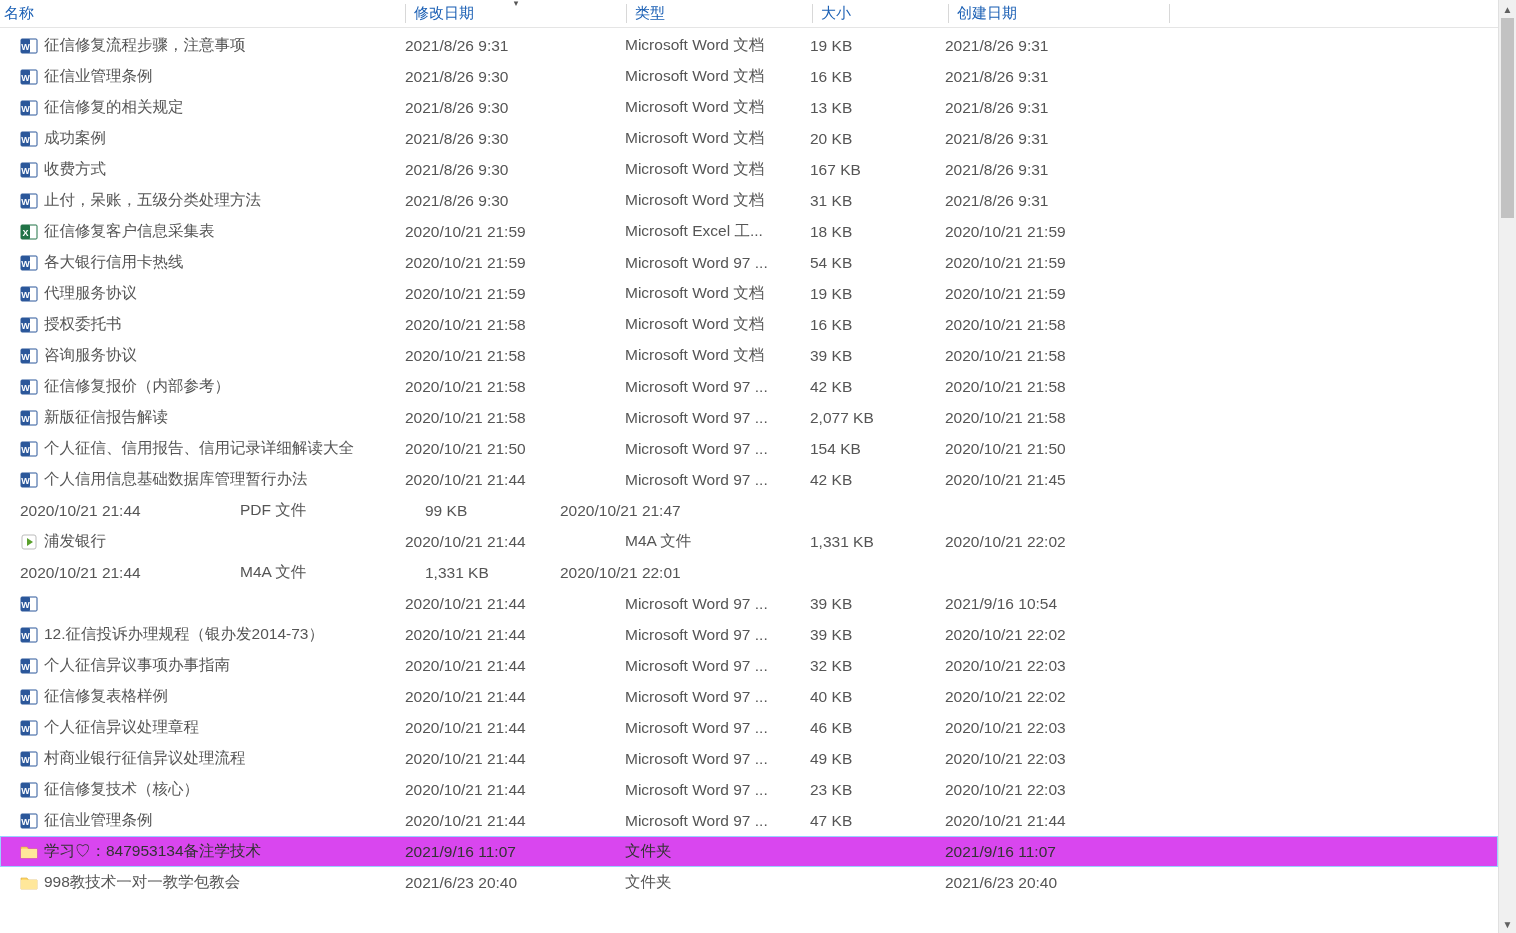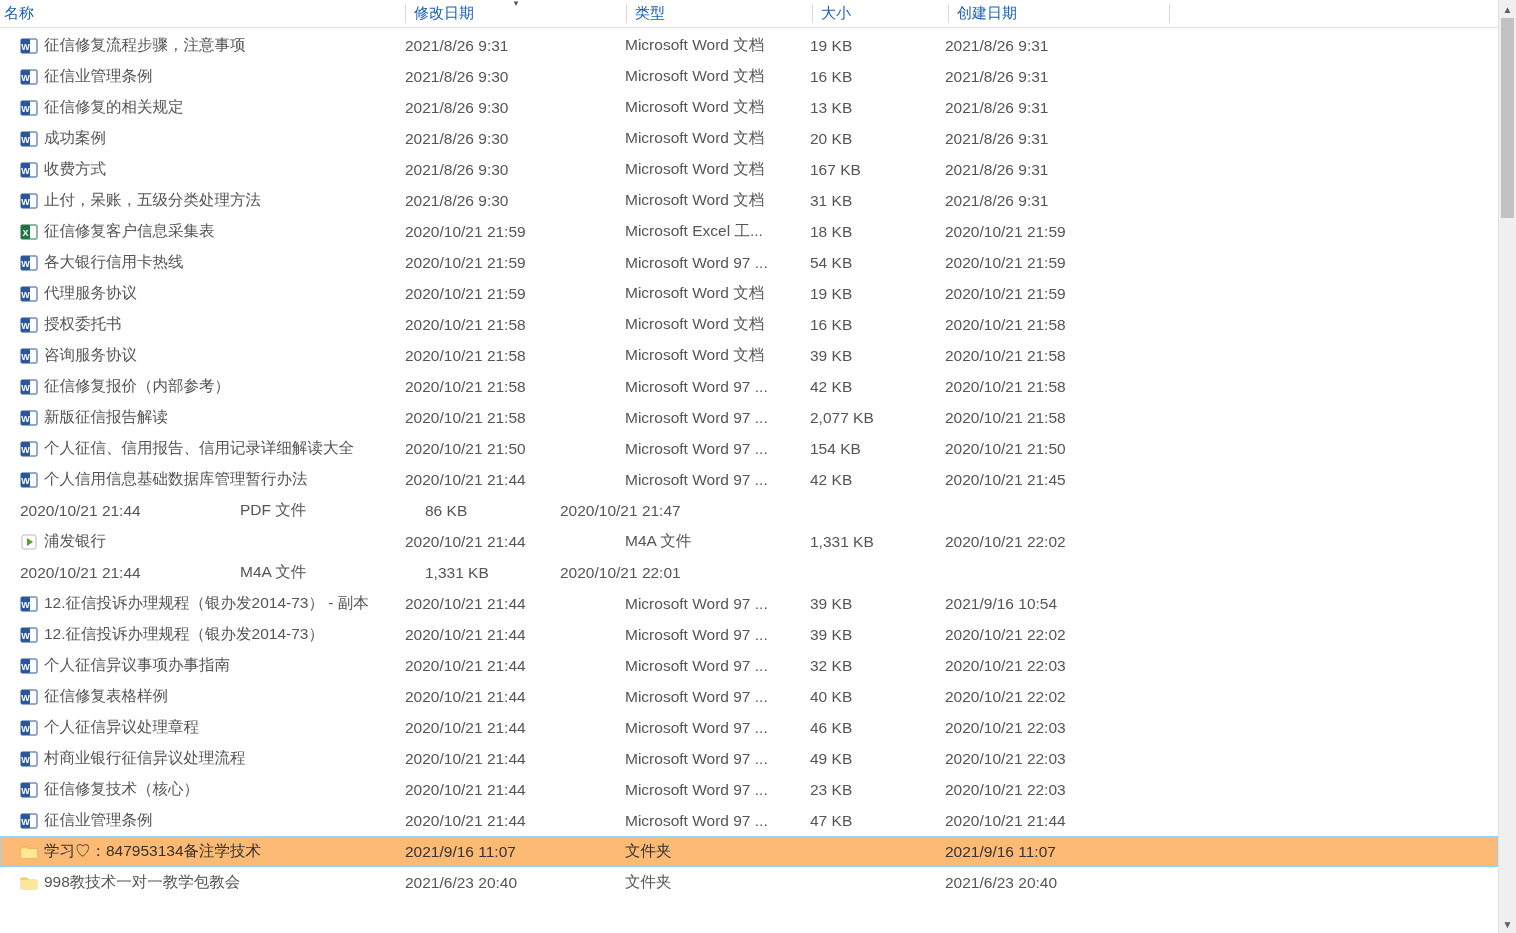--- a/index.html
+++ b/index.html
@@ -14,21 +14,21 @@
 .col-h{display:flex;align-items:center;padding:0 8px;color:#1a5fb4;font-size:15px;position:relative;cursor:pointer}
 .col-h-sep{width:1px;background:#d8d8d8;margin:4px 0}
 .col-name{width:405px;padding-left:4px}
 .col-mod{width:220px}
 .col-type{width:185px}
 .col-size{width:135px;justify-content:flex-start}
 .col-created{width:220px}
 .sort-arrow{position:absolute;left:50%;top:-2px;transform:translateX(-50%);font-size:9px;color:#555}
 .rows{padding-top:2px}
 .row{display:flex;height:31px;align-items:center;padding-left:20px;font-size:15.5px;color:#555}
-.row.selected{background:#fdba74;border:1px solid #99d1ff;padding-left:19px;height:31px}
+.row.selected{background:#d946ef;border:1px solid #99d1ff;padding-left:19px;height:31px}
 .row.selected .cell{color:#333}
 .cell{white-space:nowrap;overflow:hidden;text-overflow:ellipsis;padding-right:8px}
 .c-name{width:385px;display:flex;align-items:center;gap:6px}
 .c-mod{width:220px}
 .c-type{width:185px}
 .c-size{width:135px;text-align:left;padding-right:22px}
 .c-created{width:220px}
 .icon{width:18px;height:18px;flex-shrink:0;display:inline-flex;align-items:center;justify-content:center}
 .icon svg{width:18px;height:18px}
 </style>
@@ -289,21 +289,21 @@
             <span>个人信用信息基础数据库管理暂行办法</span>
           </div>
           <div class="cell c-mod">2020/10/21 21:44</div>
           <div class="cell c-type">Microsoft Word 97 ...</div>
           <div class="cell c-size">42 KB</div>
           <div class="cell c-created">2020/10/21 21:45</div>
         </div>
         <div class="row">
           <div class="cell c-mod">2020/10/21 21:44</div>
           <div class="cell c-type">PDF 文件</div>
-          <div class="cell c-size">86 KB</div>
+          <div class="cell c-size">99 KB</div>
           <div class="cell c-created">2020/10/21 21:47</div>
         </div>
         <div class="row">
           <div class="cell c-name">
             <span class="icon">
               <svg viewBox="0 0 18 18">
                 <rect x="2" y="2" width="14" height="14" rx="2" fill="#fff" stroke="#bbb"></rect>
                 <polygon points="7,5 7,13 13,9" fill="#5aa02c"></polygon>
               </svg>
             </span>
@@ -322,21 +322,20 @@
         </div>
         <div class="row">
           <div class="cell c-name">
             <span class="icon">
               <svg viewBox="0 0 18 18">
                 <rect x="1" y="2" width="16" height="14" rx="1" fill="#fff" stroke="#2b579a" stroke-width="1"></rect>
                 <rect x="1" y="2" width="9" height="14" rx="1" fill="#2b579a"></rect>
                 <text x="5.5" y="12.5" font-size="9" font-weight="bold" fill="#fff" text-anchor="middle" font-family="Arial">W</text>
               </svg>
             </span>
-            <span>12.征信投诉办理规程（银办发2014-73） - 副本</span>
           </div>
           <div class="cell c-mod">2020/10/21 21:44</div>
           <div class="cell c-type">Microsoft Word 97 ...</div>
           <div class="cell c-size">39 KB</div>
           <div class="cell c-created">2021/9/16 10:54</div>
         </div>
         <div class="row">
           <div class="cell c-name">
             <span class="icon">
               <svg viewBox="0 0 18 18">

